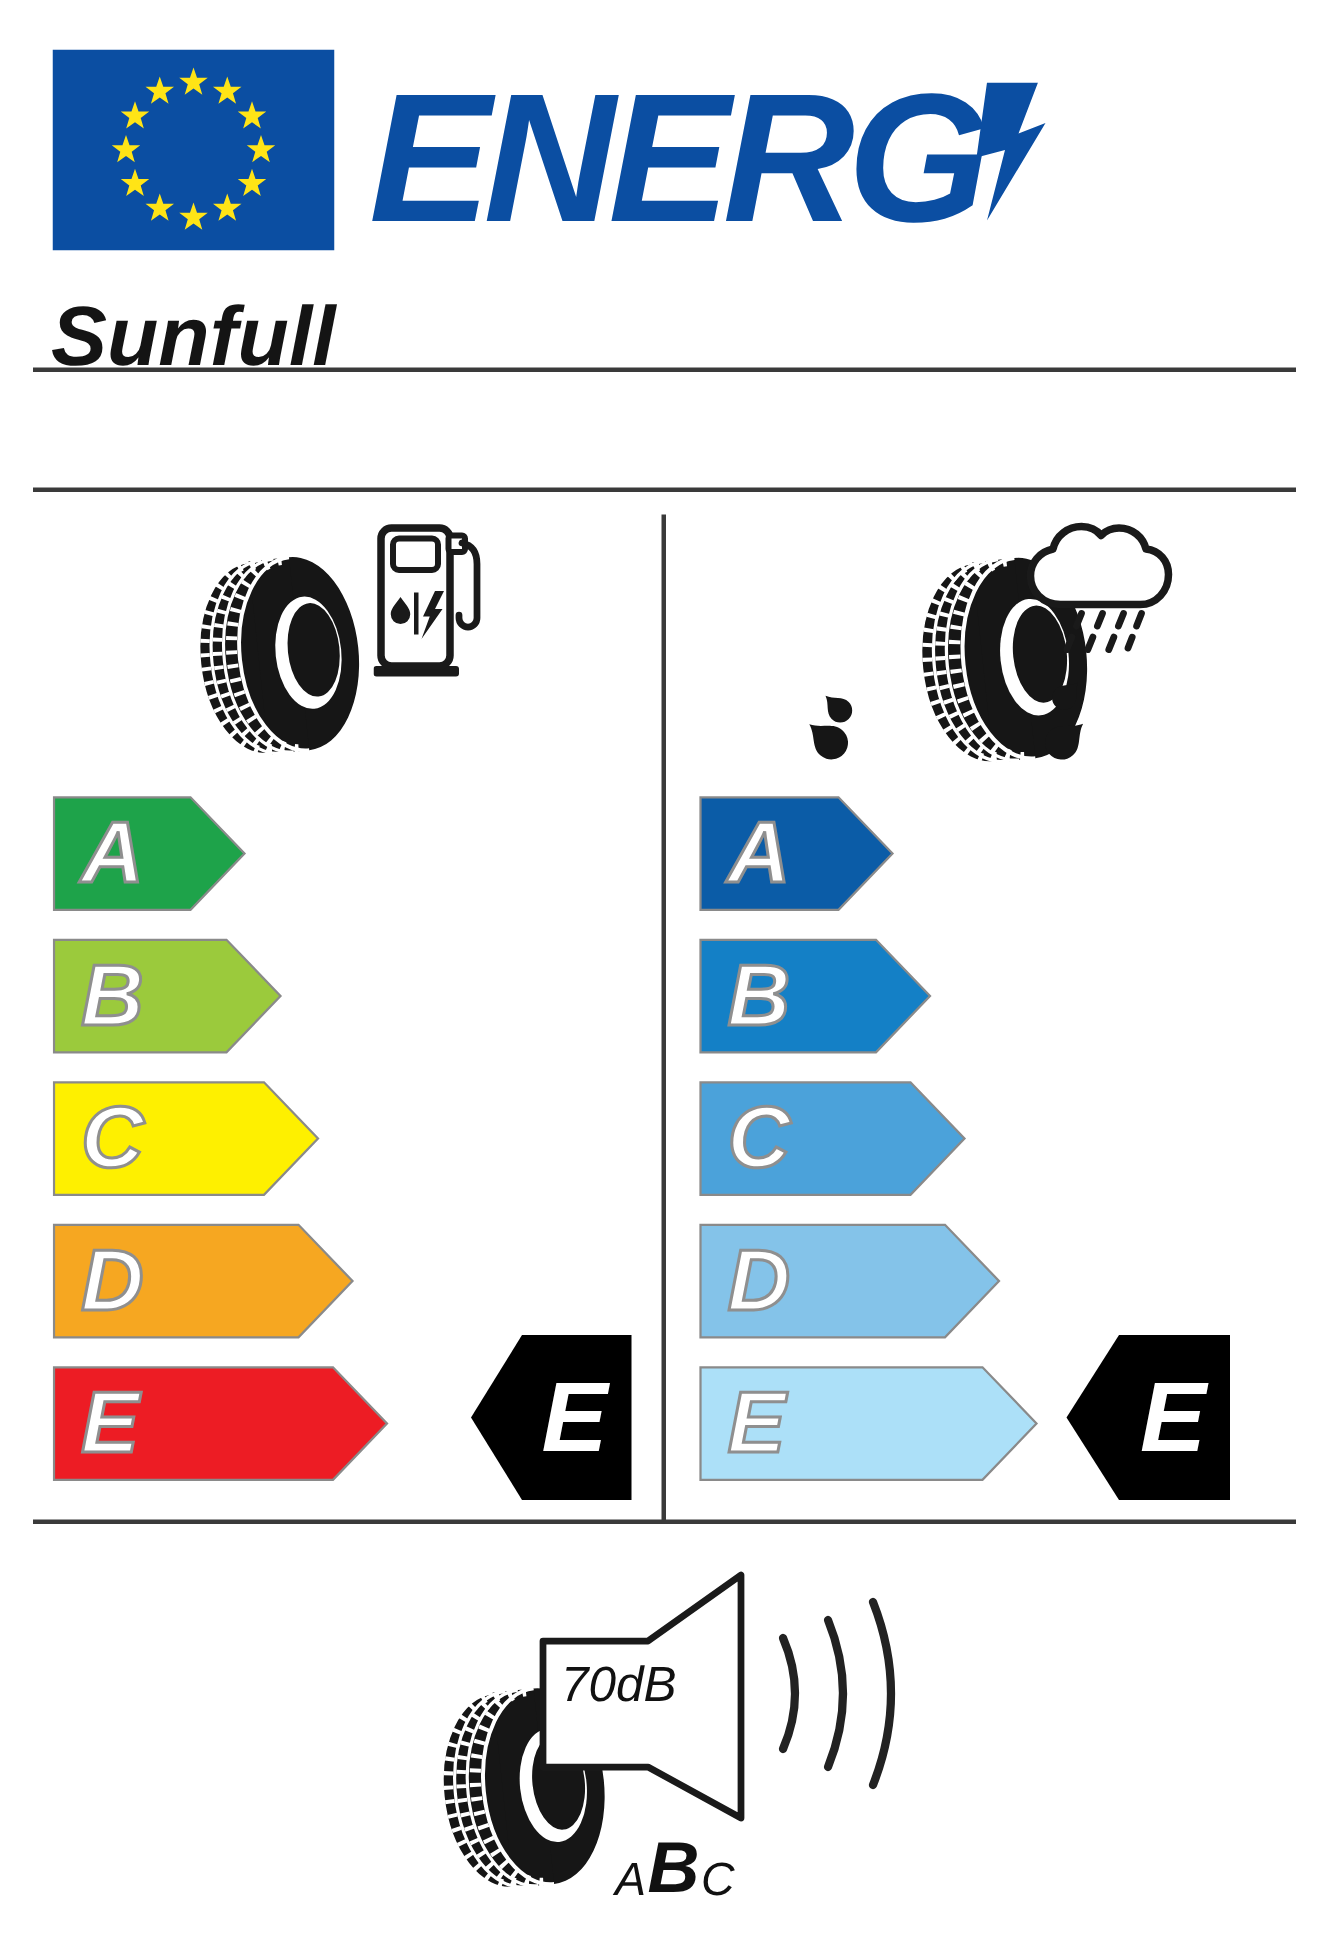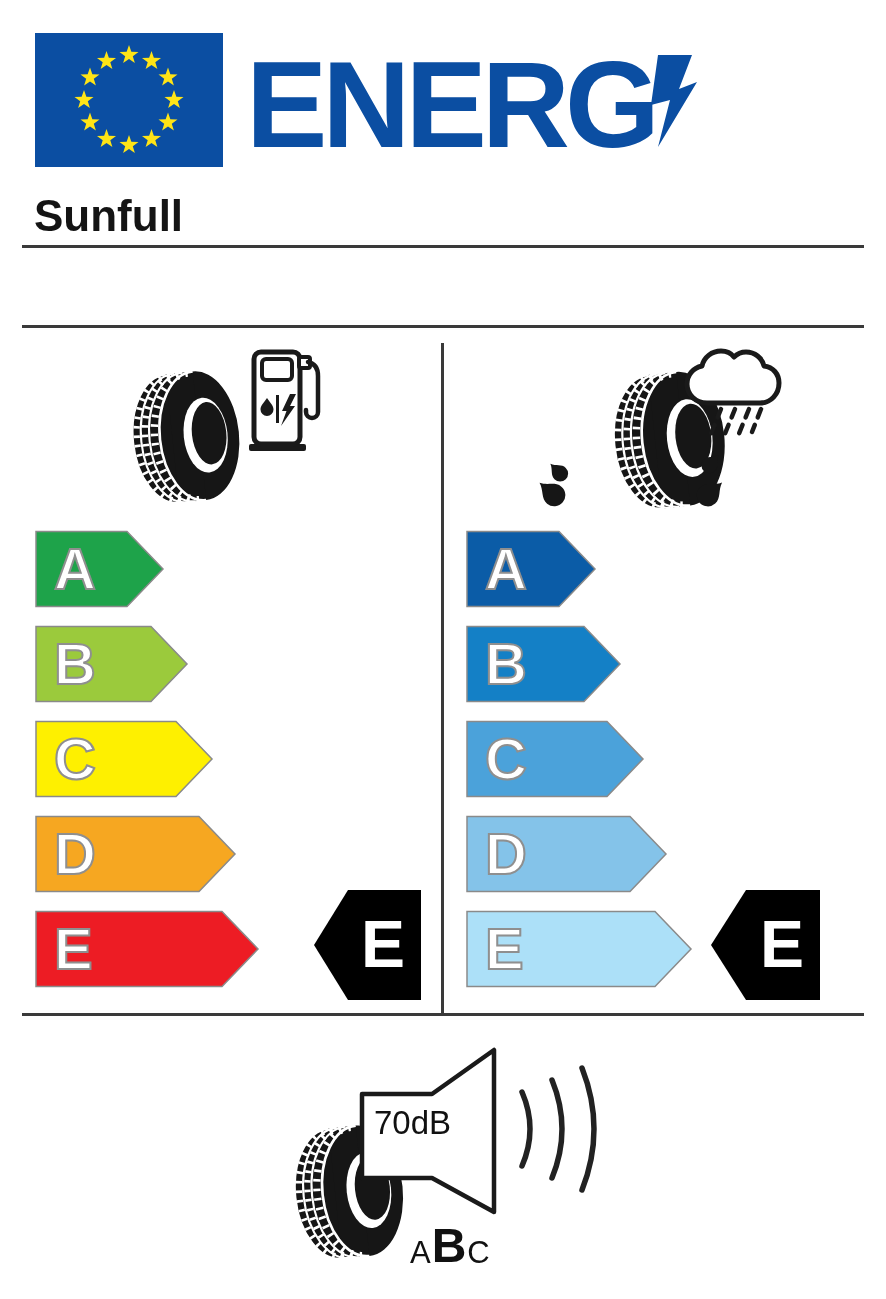--- a/index.html
+++ b/index.html
@@ -1,23 +1,23 @@
 <!DOCTYPE html>
 <html><head>
 <meta charset="utf-8">
 <style>
   html,body{margin:0;padding:0;background:#fff;}
   #label{position:relative;width:886px;height:1299px;background:#fff;overflow:hidden;
-         font-family:"Liberation Sans",sans-serif;}
+         font-family:"Liberation Sans",sans-serif;font-style:italic;}
   .abs{position:absolute;}
   .rule{position:absolute;height:3px;background:#3a3a3a;}
   #vrule{position:absolute;width:3px;background:#3a3a3a;}
   #energ-text{position:absolute;left:246px;top:44px;font-size:122px;line-height:122px;
               font-weight:bold;letter-spacing:-5px;color:#0B4EA2;white-space:nowrap;}
-  #brand{position:absolute;left:34px;top:191px;font-size:44px;font-weight:bold;color:#141414;}
+  #brand{position:absolute;left:34px;top:191px;font-size:56px;font-weight:bold;color:#141414;}
   .bar-svg{position:absolute;}
   .bar-letter{position:absolute;width:60px;line-height:77px;font-size:58px;font-weight:bold;
               color:#fff;-webkit-text-stroke:2px #8f8f8f;text-shadow:0 0 1px #9a9a9a;}
   .penta-letter{position:absolute;width:76px;line-height:112px;font-size:66px;font-weight:bold;
                 color:#fff;text-align:center;top:888px;}
   #noise-db{position:absolute;left:374px;top:1106px;font-size:33px;line-height:1;color:#111;}
   #noise-abc{position:absolute;left:410px;top:1218px;height:50px;display:flex;
              align-items:flex-end;gap:1px;color:#111;}
   #noise-abc .sm{font-size:31px;line-height:1;}
   #noise-abc .lg{font-size:48px;line-height:0.92;font-weight:bold;}

